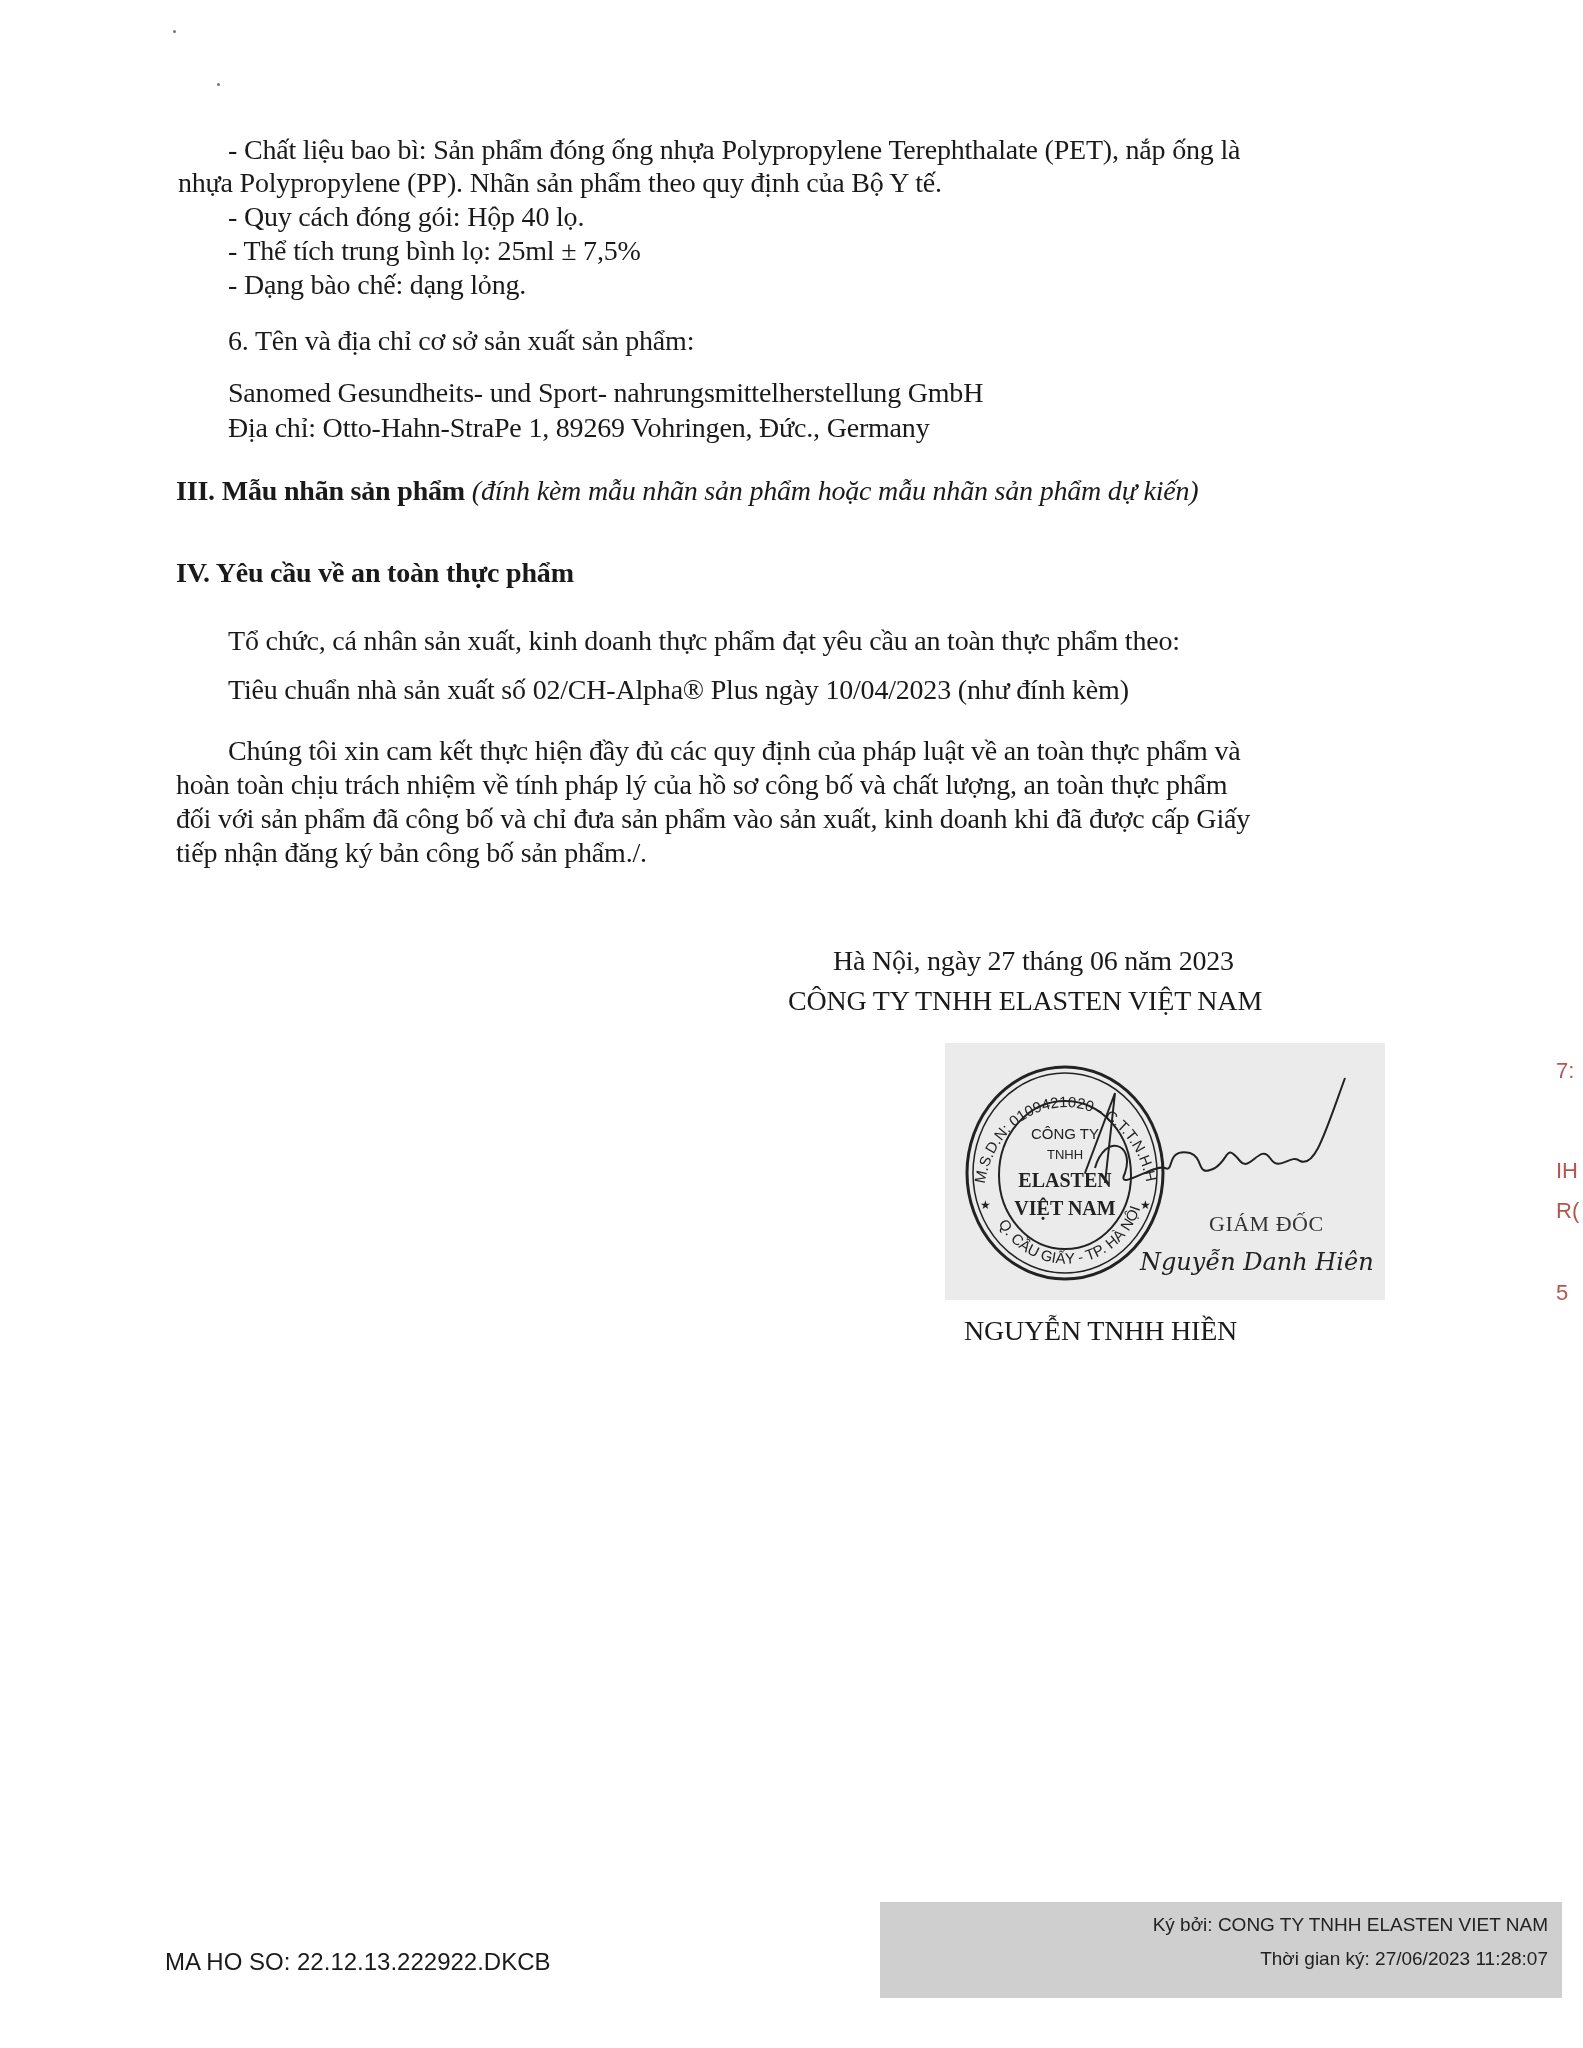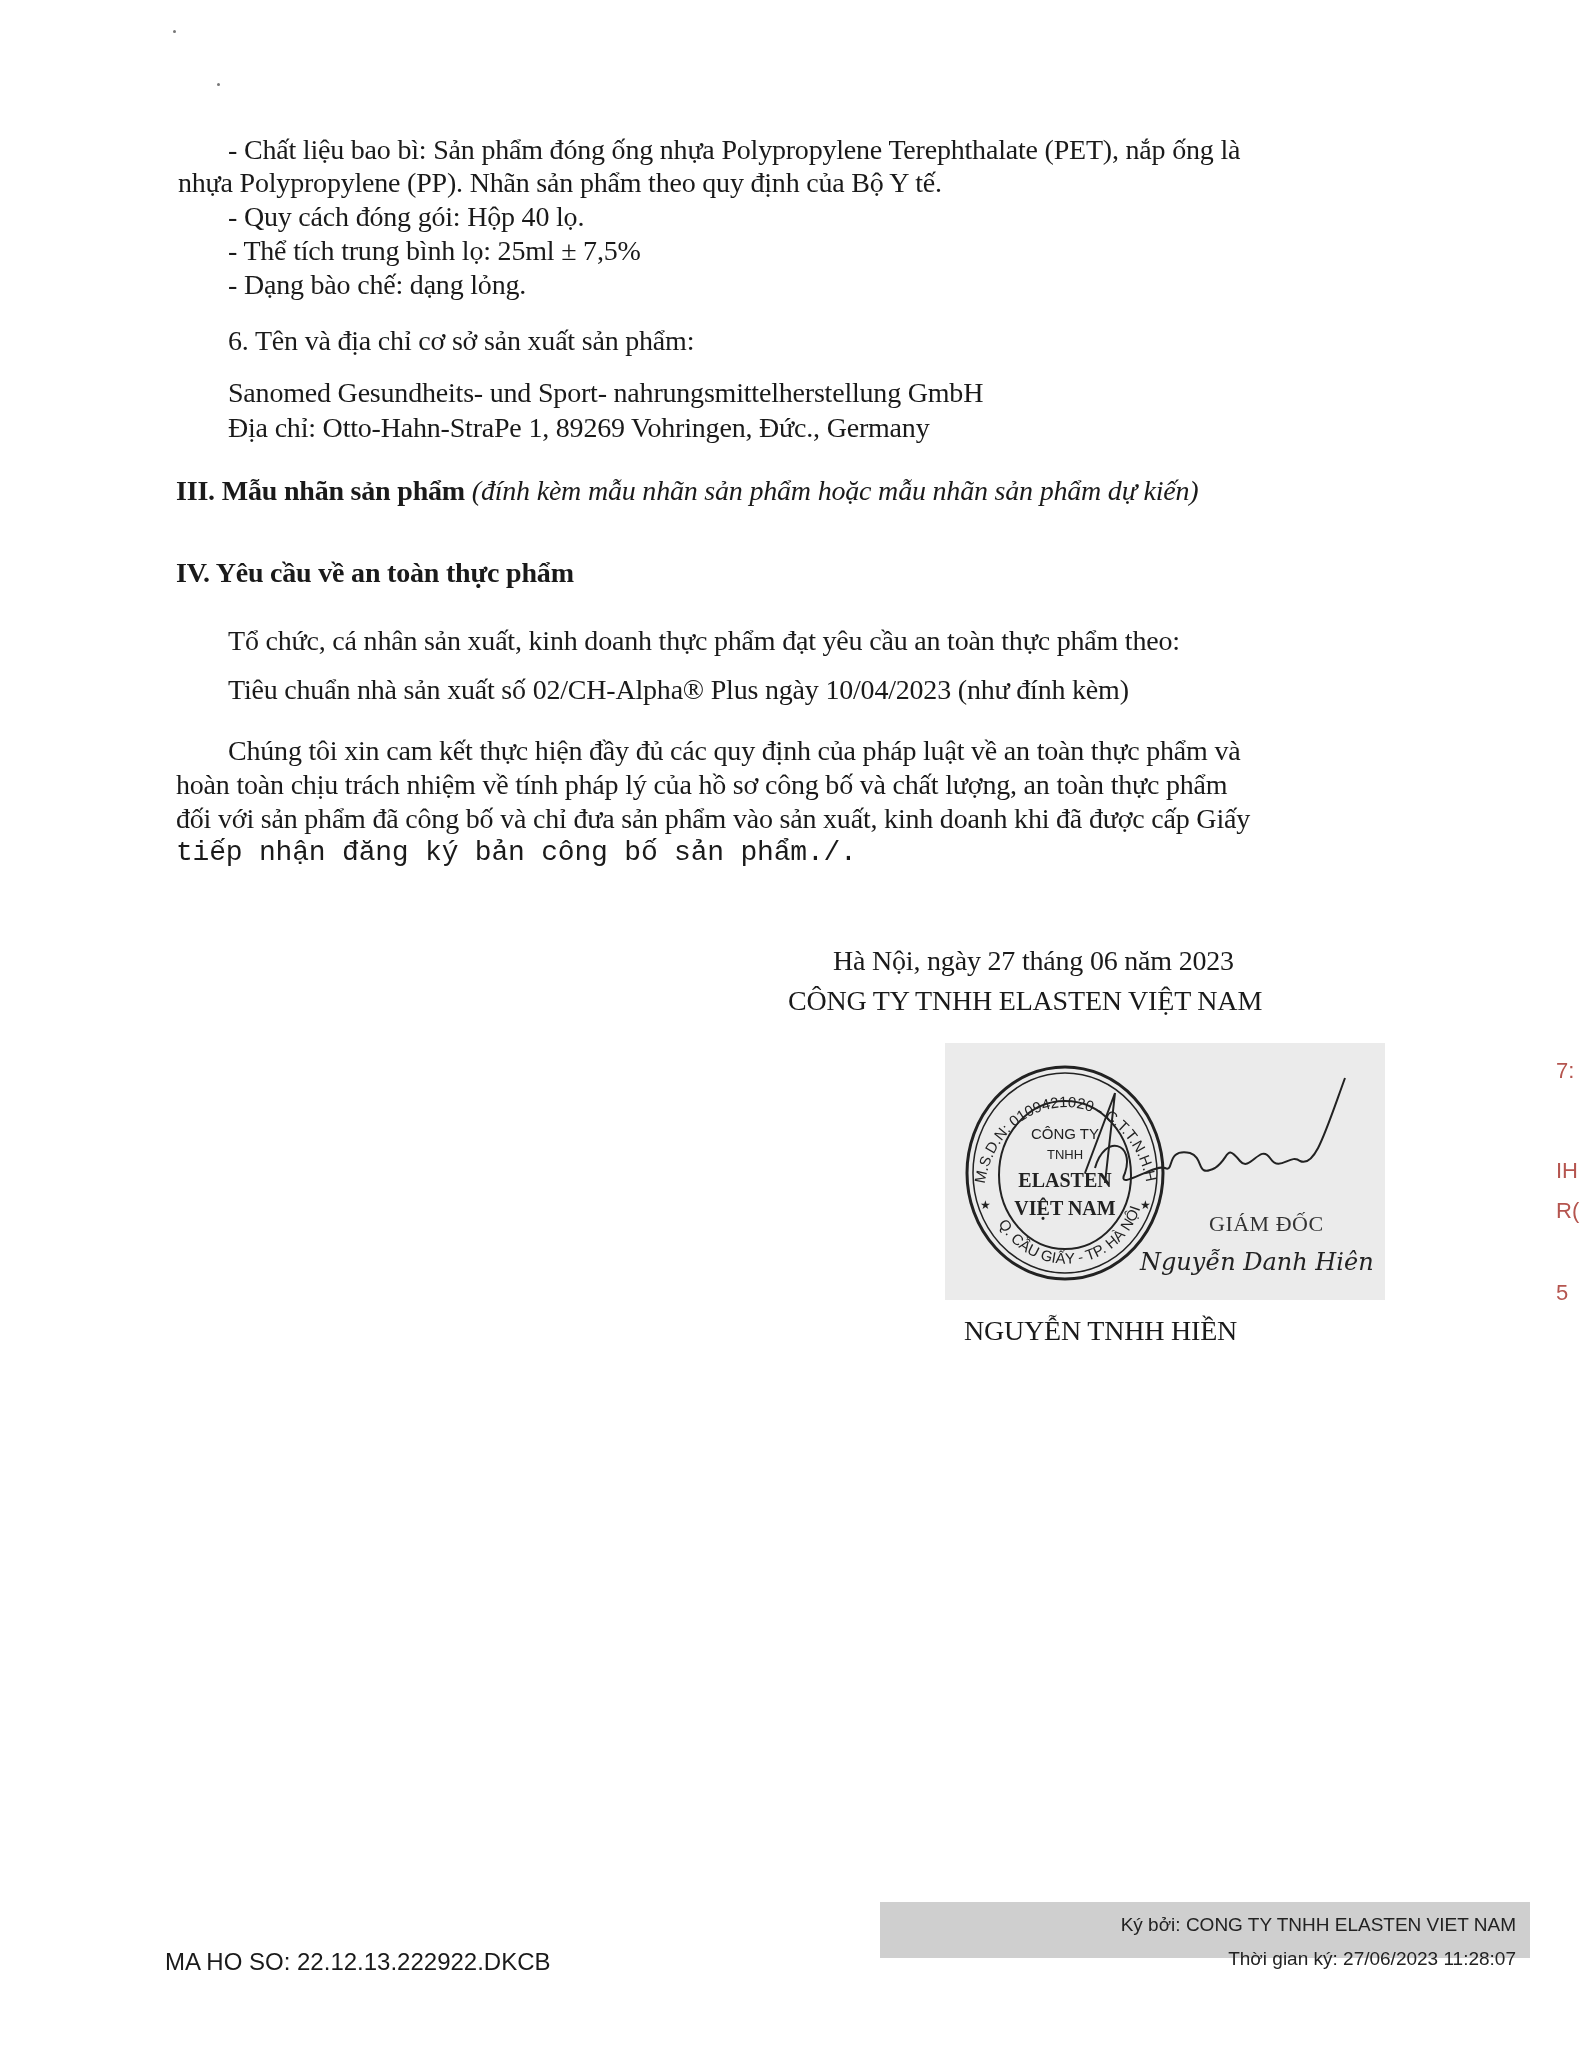--- a/index.html
+++ b/index.html
@@ -19,22 +19,23 @@
     .stamp {
       position: absolute; left: 17px; top: 16px; width: 205px; height: 225px;
     }
     .sig-title { position: absolute; left: 264px; top: 168px; font-size: 22px; color: #333; letter-spacing: 0.5px; }
     .sig-script {
       position: absolute; left: 195px; top: 205px; font-size: 24px; font-style: italic; color: #222;
       font-family: "DejaVu Serif", serif;
     }
     .sig-scribble { position: absolute; left: 110px; top: 30px; width: 300px; height: 150px; }
     .ekey-box {
-      position: absolute; left: 880px; top: 1902px; width: 650px; height: 56px;
+      position: absolute; left: 880px; top: 1902px; width: 650px; height: 96px;
       background: #cfcfcf;
+      padding-left: 32px;
     }
     .ekey-line { position: absolute; right: 14px; font-family: "Liberation Sans", "DejaVu Sans", sans-serif; font-size: 19px; color: #222; }
     .case-no { position: absolute; left: 165px; top: 1948px; font-family: Liberation Sans, sans-serif; font-size: 24px; color: #1a1a1a; }
     .edge-marks { position: absolute; left: 1556px; top: 1058px; width: 27px; height: 280px; }
     .edge-mark { position: absolute; left: 0; font-family: "Liberation Sans", sans-serif; font-size: 22px; color: #b5554f; }
   </style>
 </head>
 <body>
 
 <div class="dot" style="left:173px;top:30px;"></div>
@@ -55,21 +56,21 @@
   <span class="ital">(đính kèm mẫu nhãn sản phẩm hoặc mẫu nhãn sản phẩm dự kiến)</span>
 </div>
 
 <div class="line bold" style="left:176px;top:556px;">IV. Yêu cầu về an toàn thực phẩm</div>
 <div class="line" style="left:228px;top:624px;">Tổ chức, cá nhân sản xuất, kinh doanh thực phẩm đạt yêu cầu an toàn thực phẩm theo:</div>
 <div class="line" style="left:228px;top:673px;">Tiêu chuẩn nhà sản xuất số 02/CH-Alpha® Plus ngày 10/04/2023 (như đính kèm)</div>
 
 <div class="line" style="left:228px;top:734px;">Chúng tôi xin cam kết thực hiện đầy đủ các quy định của pháp luật về an toàn thực phẩm và</div>
 <div class="line" style="left:176px;top:768px;">hoàn toàn chịu trách nhiệm về tính pháp lý của hồ sơ công bố và chất lượng, an toàn thực phẩm</div>
 <div class="line" style="left:176px;top:802px;">đối với sản phẩm đã công bố và chỉ đưa sản phẩm vào sản xuất, kinh doanh khi đã được cấp Giấy</div>
-<div class="line" style="left:176px;top:836px;font-family:Liberation Mono, monospace;">tiếp nhận đăng ký bản công bố sản phẩm./.</div>
+<div class="line" style="left:176px;top:836px;">tiếp nhận đăng ký bản công bố sản phẩm./.</div>
 
 <div class="line" style="left:833px;top:944px;">Hà Nội, ngày 27 tháng 06 năm 2023</div>
 <div class="line" style="left:788px;top:984px;">CÔNG TY TNHH ELASTEN VIỆT NAM</div>
 
 <div class="sig-box">
   <svg class="stamp" viewBox="0 0 205 225">
     <defs>
       <path id="ringTop" d="M 22 130 A 82 92 0 0 1 185 130"></path>
       <path id="ringBottom" d="M 30 150 A 78 80 0 0 0 178 150"></path>
     </defs>

